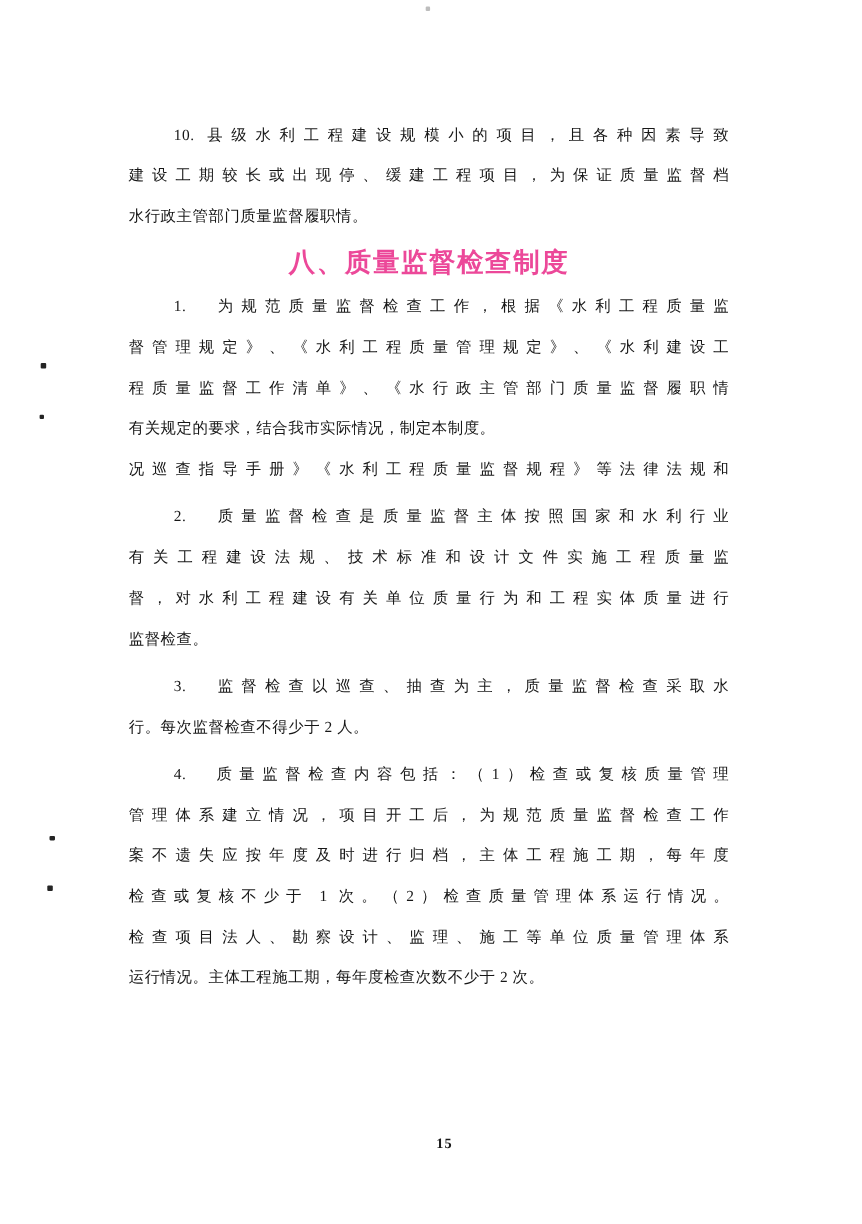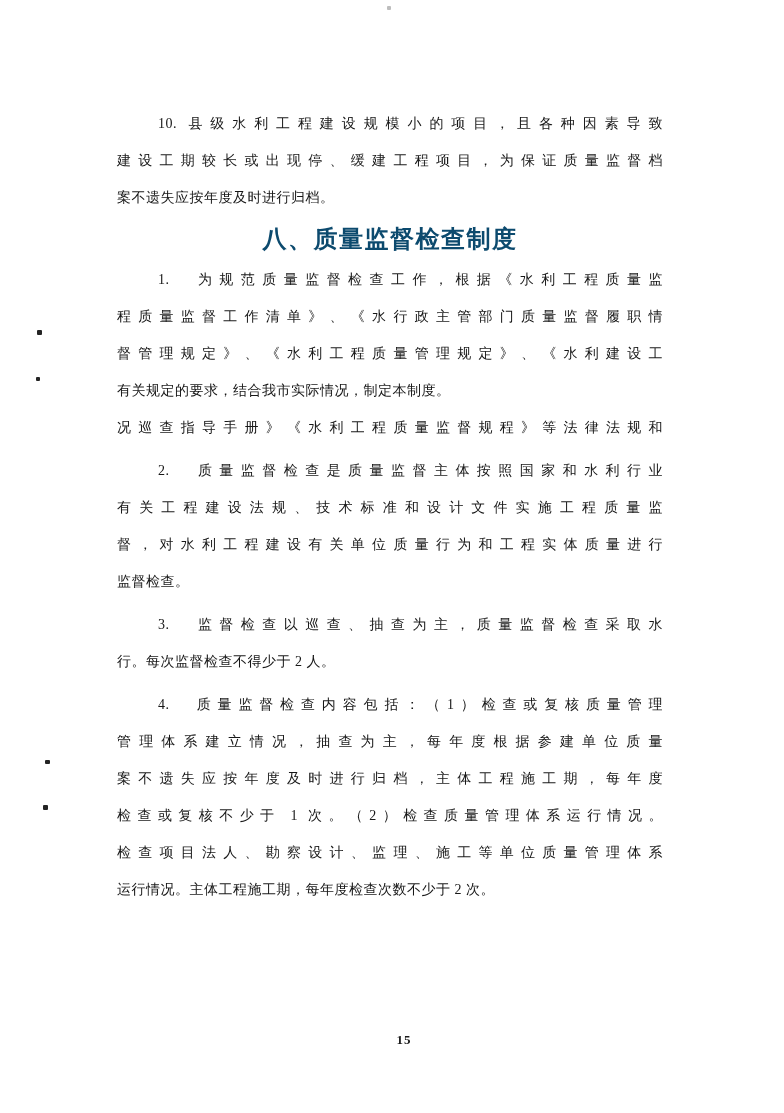--- a/index.html
+++ b/index.html
@@ -42,21 +42,21 @@
   .para:first-child { margin-top: 0; }
   .heading {
     height: 41px;
     line-height: 41px;
     margin: 2px 0;
     text-align: center;
     font-family: "Liberation Sans", "DejaVu Sans", sans-serif;
     font-weight: bold;
     font-size: 24px;
     letter-spacing: 1.5px;
-    color: #0c4a6e;
+    color: #ec4899;
   }
   .heading + .para { margin-top: 0; }
   .page-number {
     position: absolute;
     top: 1032px;
     left: 12px;
     width: 784px;
     text-align: center;
     font-size: 13px;
     font-weight: bold;
@@ -73,43 +73,43 @@
 </style>
 </head>
 <body>
 
 <div class="sheet">
 
   <div class="doc">
       <div class="para">
         <div class="line first">10. 县级水利工程建设规模小的项目，且各种因素导致</div>
         <div class="line">建设工期较长或出现停、缓建工程项目，为保证质量监督档</div>
-        <div class="line last">案不遗失应按年度及时进行归档。</div>
+        <div class="line last">水行政主管部门质量监督履职情。</div>
       </div>
       <div class="heading">八、质量监督检查制度</div>
       <div class="para">
         <div class="line first">1.　为规范质量监督检查工作，根据《水利工程质量监</div>
+        <div class="line">督管理规定》、《水利工程质量管理规定》、《水利建设工</div>
         <div class="line">程质量监督工作清单》、《水行政主管部门质量监督履职情</div>
-        <div class="line">督管理规定》、《水利工程质量管理规定》、《水利建设工</div>
         <div class="line last">有关规定的要求，结合我市实际情况，制定本制度。</div>
         <div class="line">况巡查指导手册》《水利工程质量监督规程》等法律法规和</div>
       </div>
       <div class="para">
         <div class="line first">2.　质量监督检查是质量监督主体按照国家和水利行业</div>
         <div class="line">有关工程建设法规、技术标准和设计文件实施工程质量监</div>
         <div class="line">督，对水利工程建设有关单位质量行为和工程实体质量进行</div>
         <div class="line last">监督检查。</div>
       </div>
       <div class="para">
         <div class="line first">3.　监督检查以巡查、抽查为主，质量监督检查采取水</div>
         <div class="line last">行。每次监督检查不得少于 2 人。</div>
       </div>
       <div class="para">
         <div class="line first">4.　质量监督检查内容包括：（1）检查或复核质量管理</div>
-        <div class="line">管理体系建立情况，抽查为主，每年度根据参建单位质量</div>
+        <div class="line">管理体系建立情况，项目开工后，为规范质量监督检查工作</div>
         <div class="line">案不遗失应按年度及时进行归档，主体工程施工期，每年度</div>
         <div class="line">检查或复核不少于 1 次。（2）检查质量管理体系运行情况。</div>
         <div class="line">检查项目法人、勘察设计、监理、施工等单位质量管理体系</div>
         <div class="line last">运行情况。主体工程施工期，每年度检查次数不少于 2 次。</div>
       </div>
     </div>
 
   <div class="page-number">15</div>
 
   <div class="speck light" style="left:387px; top:6px;  width:4px; height:4px;"></div>

